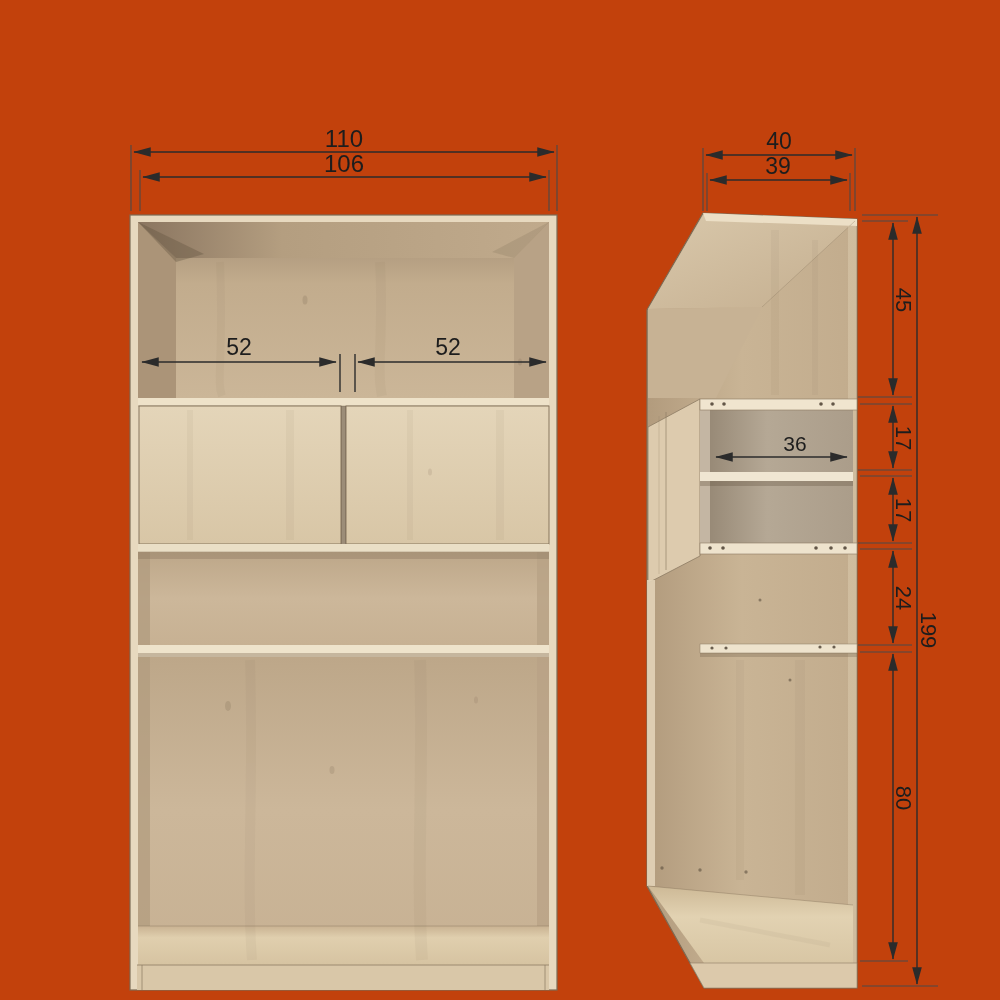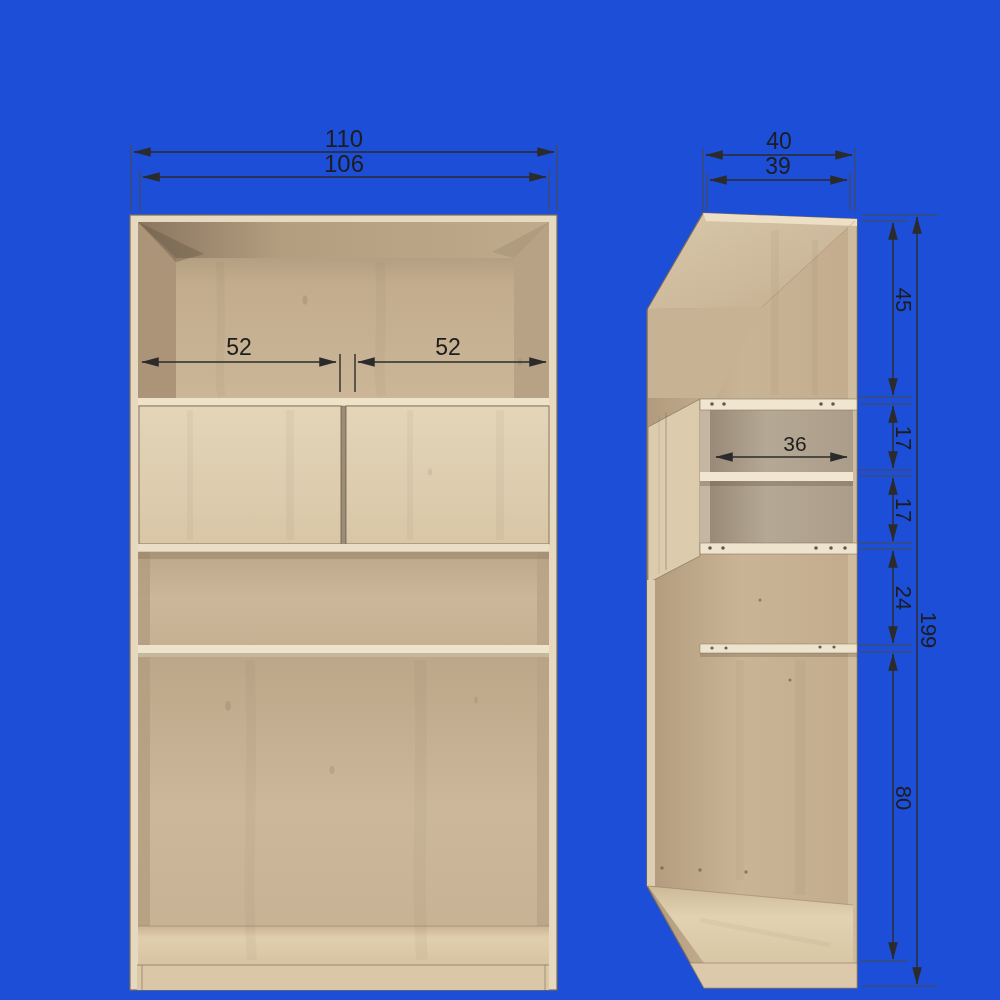--- a/index.html
+++ b/index.html
@@ -1,16 +1,16 @@
 <!DOCTYPE html>
 <html><head>
 <meta charset="utf-8">
 <style>
   html,body{margin:0;padding:0;background:#ffffff;}
-  .stage{position:relative;width:1000px;height:1000px;background:#1d4ed8;overflow:hidden;
+  .stage{position:relative;width:1000px;height:1000px;background:#c2410c;overflow:hidden;
          font-family:"Liberation Sans", sans-serif;}
   svg{display:block;}
   .dim-label{font-family:"Liberation Sans", sans-serif;font-size:23px;fill:#1d1d1d;}
   .dim-label-lg{font-family:"Liberation Sans", sans-serif;font-size:24px;fill:#1d1d1d;}
   .dim-label-sm{font-family:"Liberation Sans", sans-serif;font-size:21px;fill:#1d1d1d;}
   .dim-label-v{font-family:"Liberation Sans", sans-serif;font-size:22px;fill:#1d1d1d;}
   .dimline{stroke:#2b2b2b;stroke-width:1.4;fill:none;}
   .extline{stroke:#4a4a4a;stroke-width:1.1;fill:none;}
   .edge{stroke:#8d7b63;stroke-width:0.8;fill:none;}
 </style>

